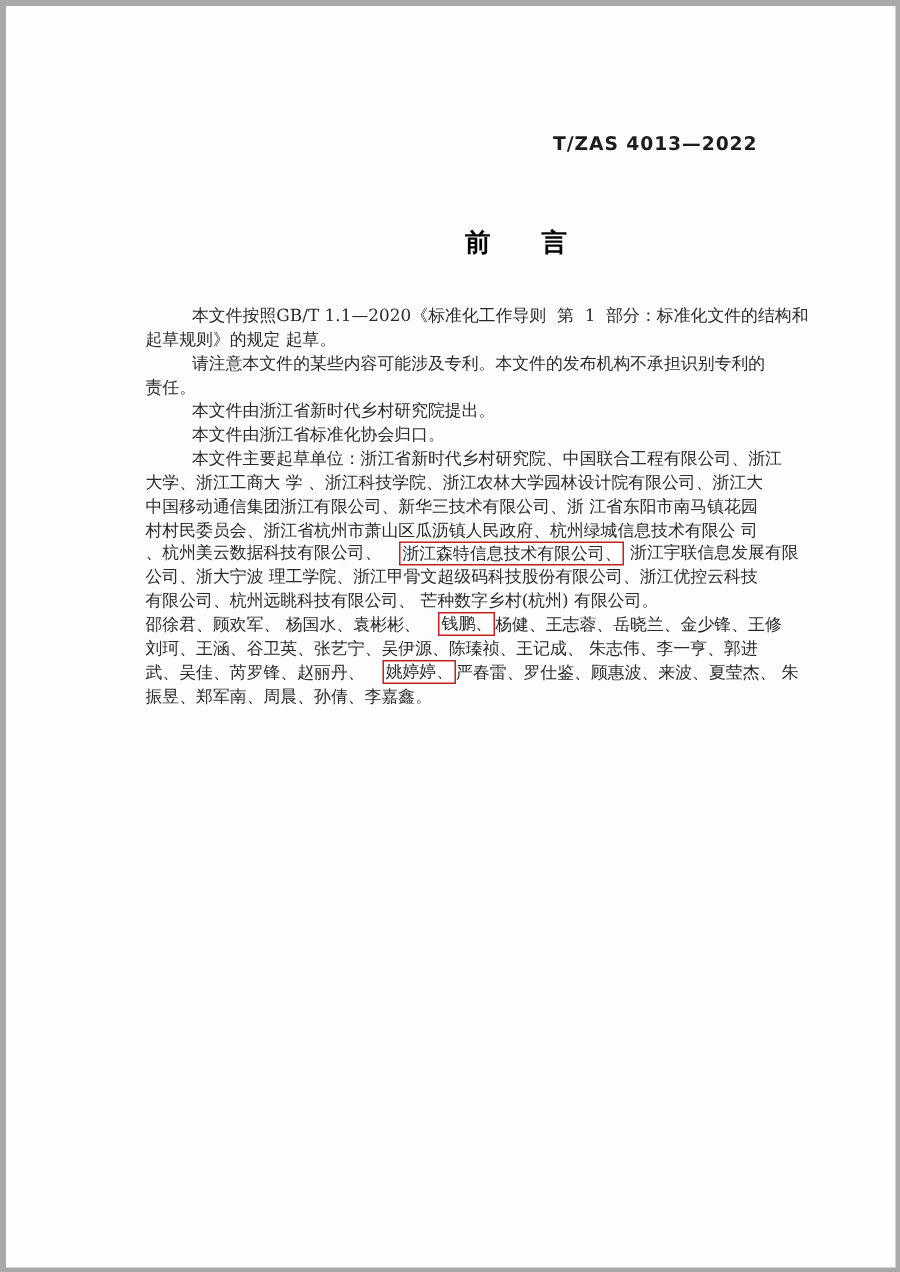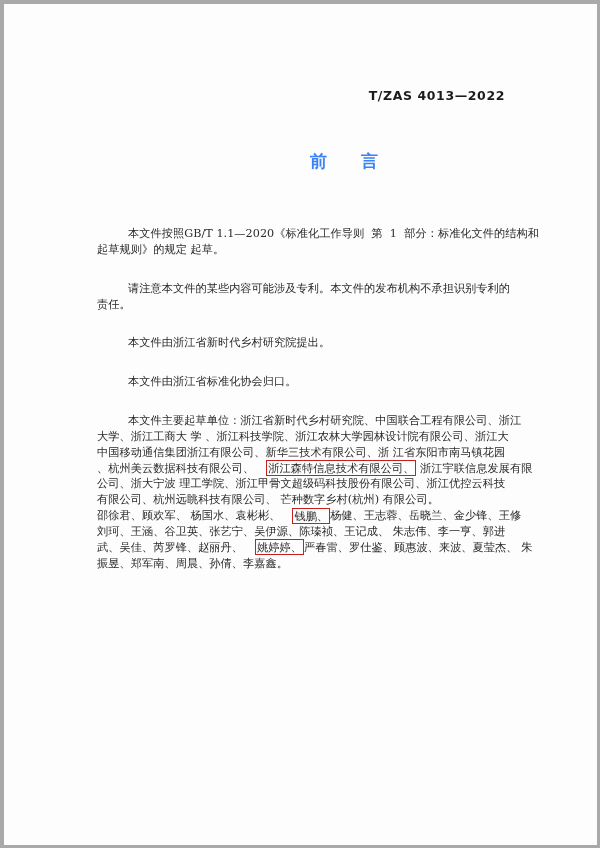--- a/index.html
+++ b/index.html
@@ -39,40 +39,39 @@
     font-size: 12.5px;
     letter-spacing: 0.6px;
     color: #1c1c1c;
   }
   .page-title {
     position: absolute;
     top: 146px;
     left: 213px; 
     font-size: 17px;
     font-weight: bold;
-    color: #3b82f6;
+    color: #000000;
     white-space: pre;
   }
   .lines {
     position: absolute;
     top: 199px;
     left: 0;
     width: 100%;
   }
   .line {
     height: 15.85px;
     line-height: 15.85px;
     font-size: 11.2px;
     letter-spacing: 0.05px;
     color: #2a2a2a;
     white-space: pre;
   }
   .line.indent {
     text-indent: 31px;
-    margin-top: 23px;
   }
   .seg { white-space: pre; }
   .seg.boxed {
     border: 1.5px solid var(--hl, #c4201d);
     padding: 0.5px 1px;
     margin-left: 12px;
   }
 </style>
 </head>
 <body>
@@ -85,20 +84,21 @@
       <div class="lines">
           <div class="line indent"><span class="seg">本文件按照GB/T 1.1—2020《标准化工作导则  第  1  部分：标准化文件的结构和</span></div>
           <div class="line"><span class="seg">起草规则》的规定 起草。</span></div>
           <div class="line indent"><span class="seg">请注意本文件的某些内容可能涉及专利。本文件的发布机构不承担识别专利的</span></div>
           <div class="line"><span class="seg">责任。</span></div>
           <div class="line indent"><span class="seg">本文件由浙江省新时代乡村研究院提出。</span></div>
           <div class="line indent"><span class="seg">本文件由浙江省标准化协会归口。</span></div>
           <div class="line indent"><span class="seg">本文件主要起草单位：浙江省新时代乡村研究院、中国联合工程有限公司、浙江</span></div>
           <div class="line"><span class="seg">大学、浙江工商大 学 、浙江科技学院、浙江农林大学园林设计院有限公司、浙江大</span></div>
           <div class="line"><span class="seg">中国移动通信集团浙江有限公司、新华三技术有限公司、浙 江省东阳市南马镇花园</span></div>
+          <div class="line"><span class="seg">村村民委员会、浙江省杭州市萧山区瓜沥镇人民政府、杭州绿城信息技术有限公 司</span></div>
           <div class="line"><span class="seg">、杭州美云数据科技有限公司、</span><span class="seg boxed">浙江森特信息技术有限公司、</span><span class="seg"> 浙江宇联信息发展有限</span></div>
           <div class="line"><span class="seg">公司、浙大宁波 理工学院、浙江甲骨文超级码科技股份有限公司、浙江优控云科技</span></div>
           <div class="line"><span class="seg">有限公司、杭州远眺科技有限公司、 芒种数字乡村(杭州) 有限公司。</span></div>
           <div class="line"><span class="seg">邵徐君、顾欢军、 杨国水、袁彬彬、</span><span class="seg boxed">钱鹏、</span><span class="seg">杨健、王志蓉、岳晓兰、金少锋、王修</span></div>
           <div class="line"><span class="seg">刘珂、王涵、谷卫英、张艺宁、吴伊源、陈瑧祯、王记成、 朱志伟、李一亨、郭进</span></div>
           <div class="line"><span class="seg">武、吴佳、芮罗锋、赵丽丹、</span><span class="seg boxed">姚婷婷、</span><span class="seg">严春雷、罗仕鉴、顾惠波、来波、夏莹杰、 朱</span></div>
           <div class="line"><span class="seg">振昱、郑军南、周晨、孙倩、李嘉鑫。</span></div>
         </div>
     </div>
   </div>

